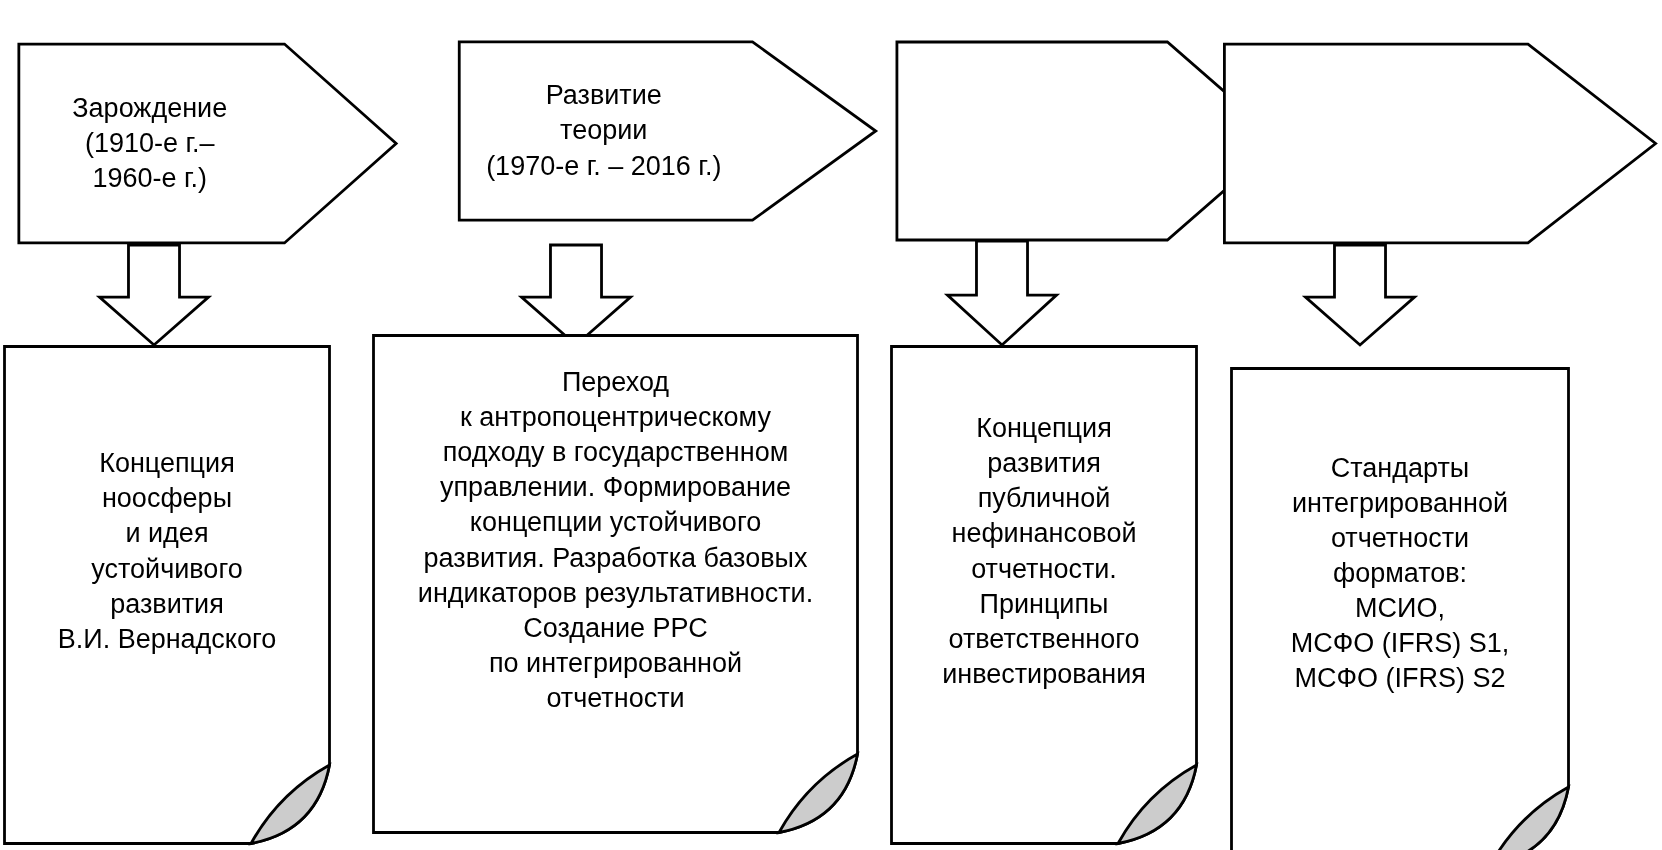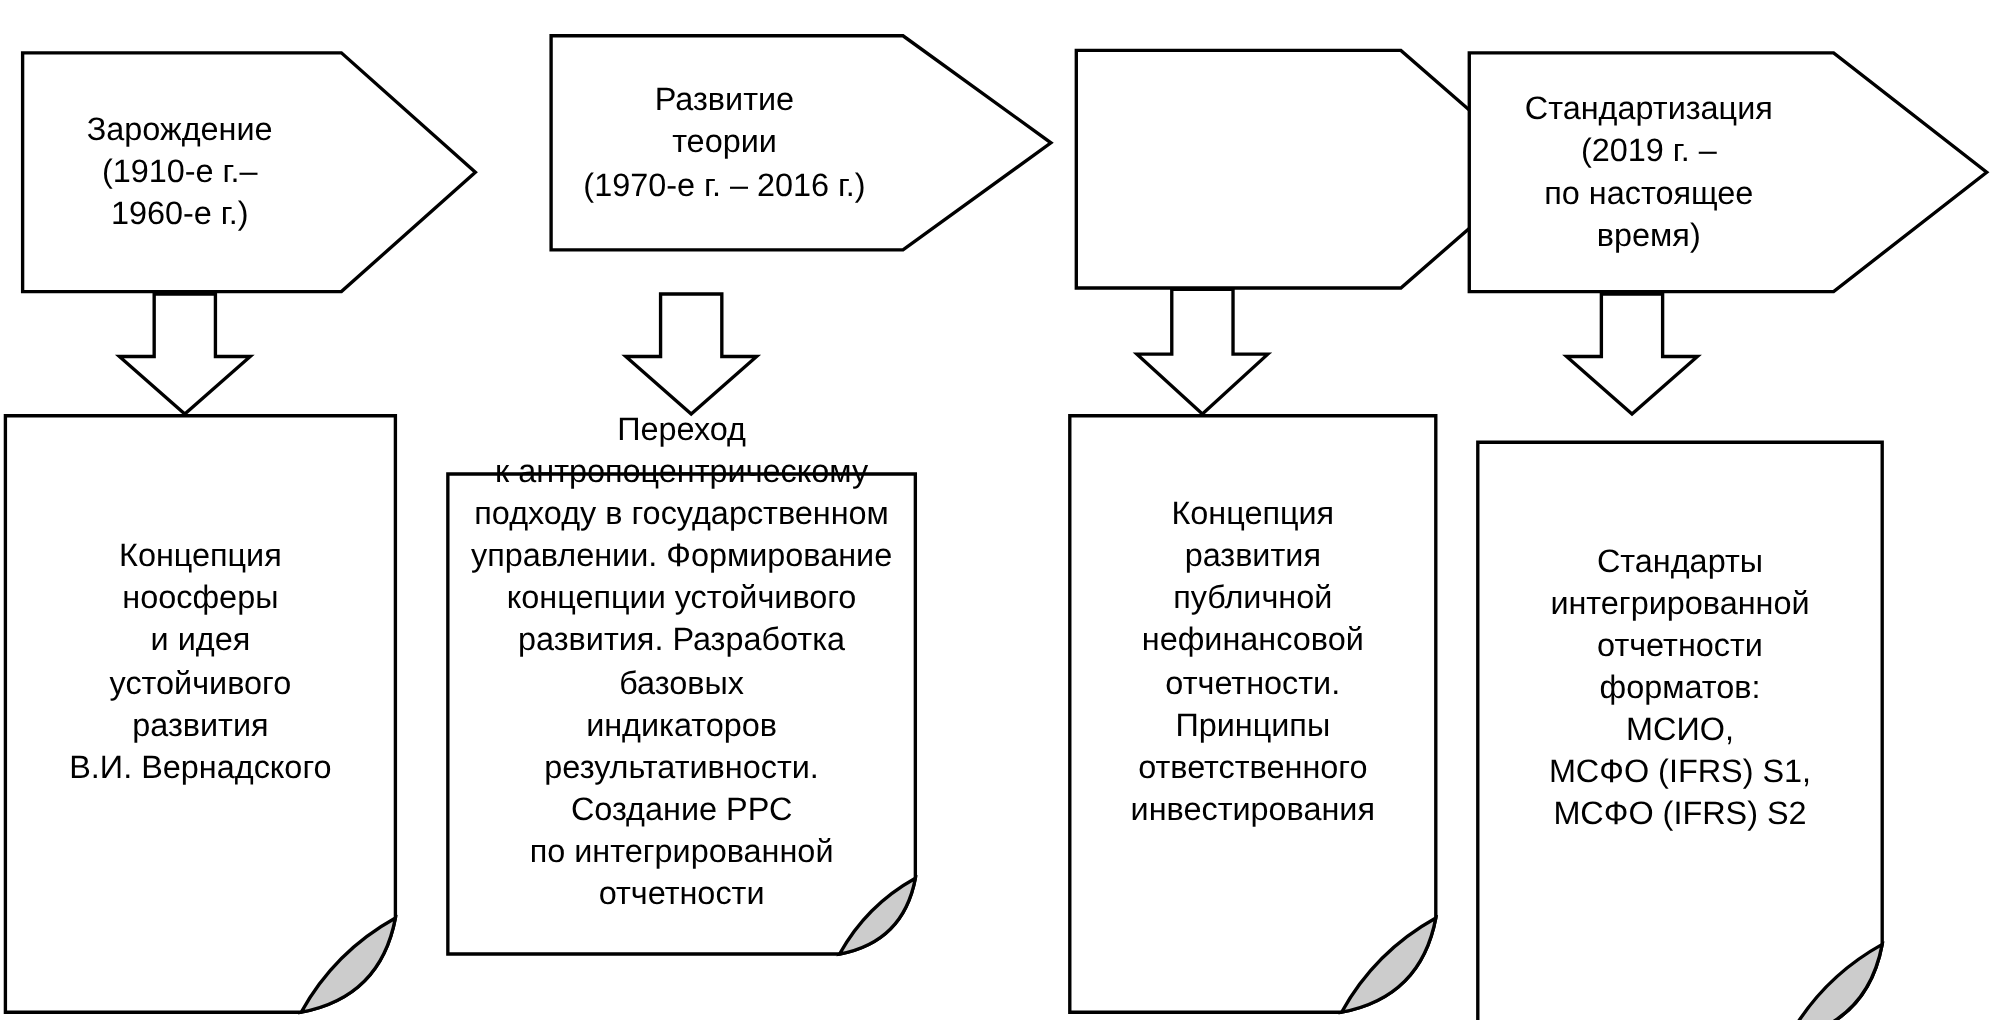--- a/index.html
+++ b/index.html
@@ -72,34 +72,34 @@
 ноосферы
 и идея
 устойчивого
 развития
 В.И. Вернадского</div>
     </div>
   </div>
 
   
   <div class="stage">
-    <div class="shape" style="left:455px;top:28px;width:425px;height:182px;">
+    <div class="shape" style="left:455px;top:40px;width:425px;height:182px;">
       <svg viewBox="0 0 100 100" preserveAspectRatio="none">
         <path d="M1,1 L70,1 L99,50 L70,99 L1,99 Z"></path>
       </svg>
       <div class="label pent-label">Развитие
 теории
 (1970-е г. – 2016 г.)</div>
     </div>
     <div class="shape" style="left:518px;top:244px;width:116px;height:102px;">
       <svg viewBox="0 0 100 100" preserveAspectRatio="none">
         <path d="M28,1 L72,1 L72,52 L97,52 L50,99 L3,52 L28,52 Z"></path>
       </svg>
     </div>
-    <div class="shape" style="left:372px;top:345px;width:392px;height:500px;border-radius:10px;">
+    <div class="shape" style="left:372px;top:334px;width:487px;height:500px;border-radius:10px;">
       <svg viewBox="0 0 487 500">
         <path d="M1.5,1.5 L485.5,1.5 L485.5,420 Q473,486 407,498.5 L1.5,498.5 Z"></path>
         <path class="fold" d="M407,498.5 Q473,486 485.5,420 Q435,448 407,498.5 Z"></path>
       </svg>
       <div class="label doc-label">Переход
 к антропоцентрическому
 подходу в государственном
 управлении. Формирование
 концепции устойчивого
 развития. Разработка базовых
@@ -137,24 +137,20 @@
 инвестирования</div>
     </div>
   </div>
 
   
   <div class="stage">
     <div class="shape" style="left:1220px;top:42px;width:440px;height:203px;">
       <svg viewBox="0 0 100 100" preserveAspectRatio="none">
         <path d="M1,1 L70,1 L99,50 L70,99 L1,99 Z"></path>
       </svg>
-      <div class="label pent-label">Стандартизация
-(2019 г. –
-по настоящее
-время)</div>
     </div>
     <div class="shape" style="left:1302px;top:244px;width:116px;height:102px;">
       <svg viewBox="0 0 100 100" preserveAspectRatio="none">
         <path d="M28,1 L72,1 L72,52 L97,52 L50,99 L3,52 L28,52 Z"></path>
       </svg>
     </div>
     <div class="shape" style="left:1230px;top:345px;width:340px;height:500px;margin-top:22px;">
       <svg viewBox="0 0 340 500">
         <path d="M1.5,1.5 L338.5,1.5 L338.5,420 Q326,486 260,498.5 L1.5,498.5 Z"></path>
         <path class="fold" d="M260,498.5 Q326,486 338.5,420 Q288,448 260,498.5 Z"></path>

